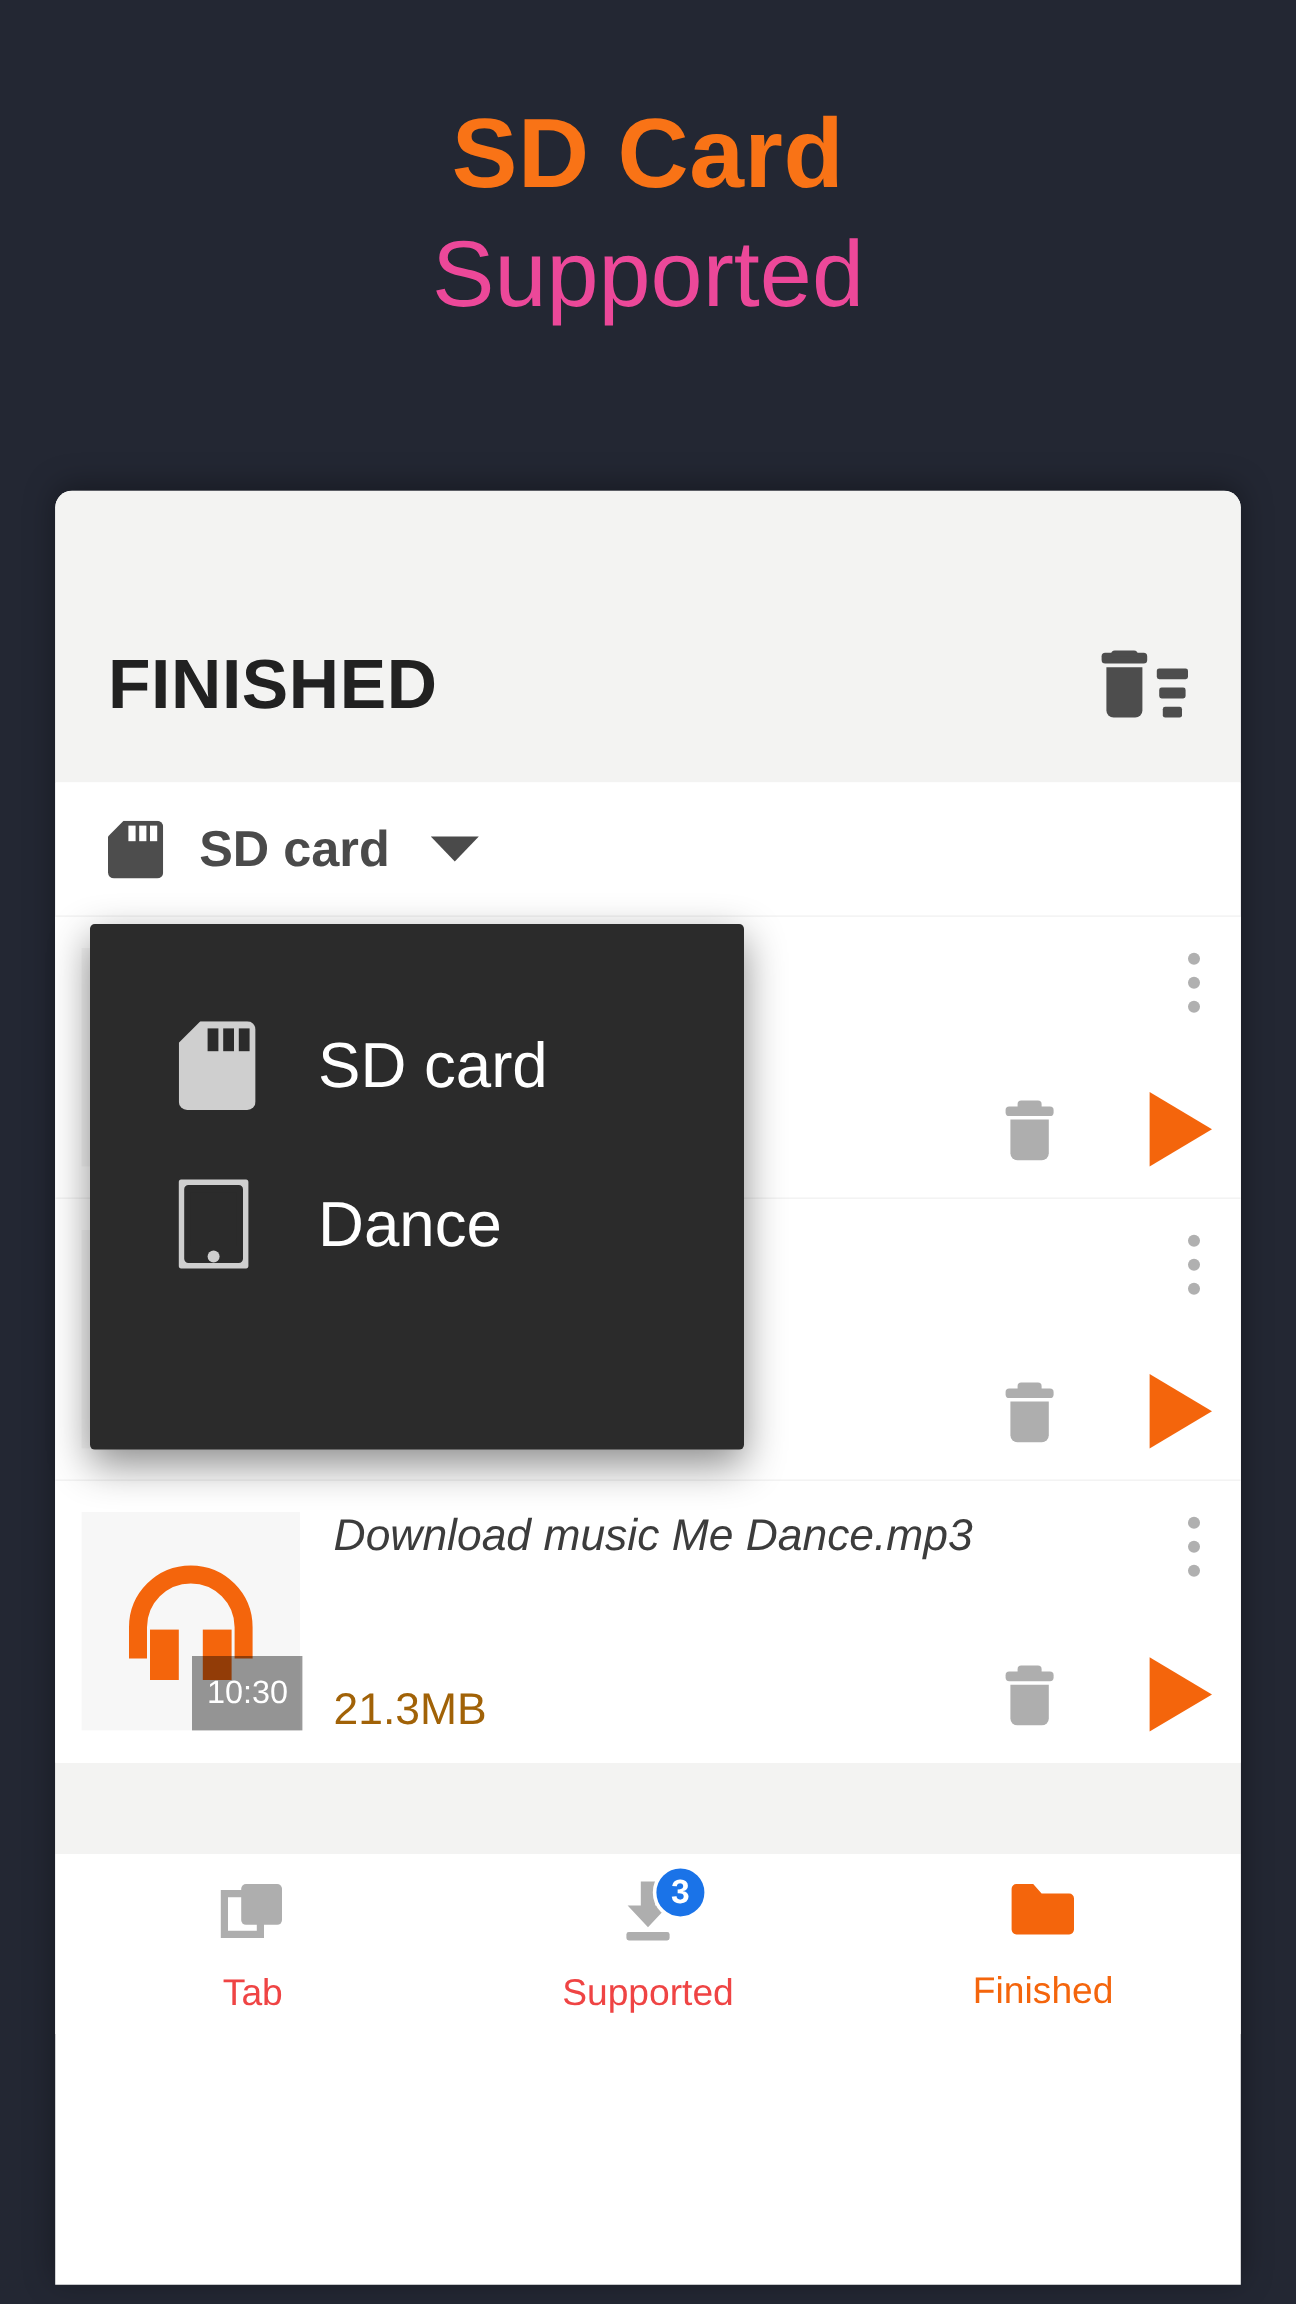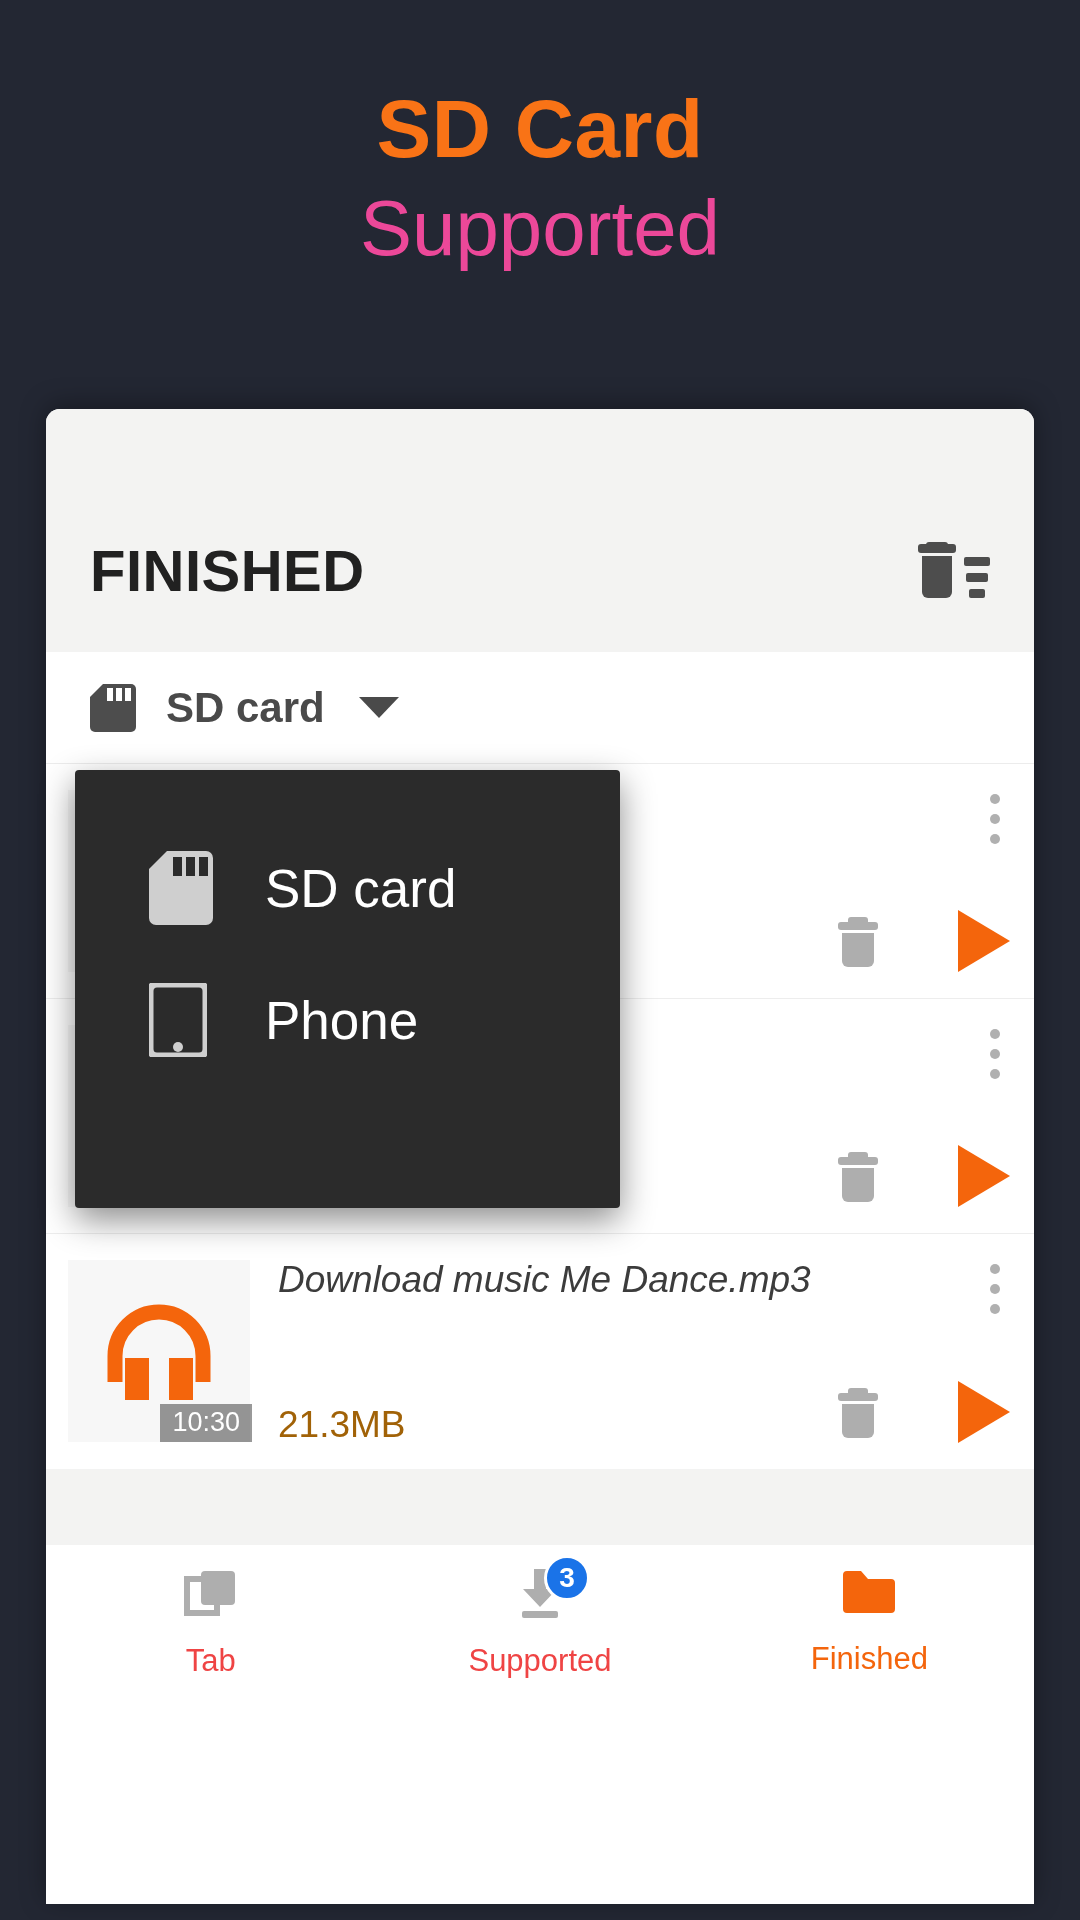--- a/index.html
+++ b/index.html
@@ -98,21 +98,21 @@
     width:0; height:0;
     border-top:31px solid transparent;
     border-bottom:31px solid transparent;
     border-left:52px solid #F4650C;
   }
 
   
   .chip {
     position:absolute; right:-2px; bottom:0;
     background:rgba(0,0,0,0.40); color:#FFFFFF;
-    font-size:27px; padding:4px 12px; line-height:1.1;
+    font-size:27px; padding:16px 12px; line-height:1.1;
   }
 
   
   .spacer { height:76px; background:#F3F3F2; }
 
   
   .nav {
     height:150px; background:#FFFFFF;
     display:flex; align-items:center;
   }
@@ -321,15 +321,15 @@
   </div>
 
   <div class="menu-item">
     <span class="menu-icon">
       <svg viewBox="0 0 58 74" width="58" height="74" aria-hidden="true">
         <rect x="1" y="1" width="56" height="72" rx="7" fill="none" stroke="#CFCFCF" stroke-width="7"></rect>
         <rect x="10" y="11" width="38" height="44" fill="#2B2B2B"></rect>
         <circle cx="29" cy="64" r="5" fill="#CFCFCF"></circle>
       </svg>
     </span>
-    <span class="menu-label">Phone</span>
+    <span class="menu-label">Dance</span>
   </div>
 </div>
 
 </body></html>

